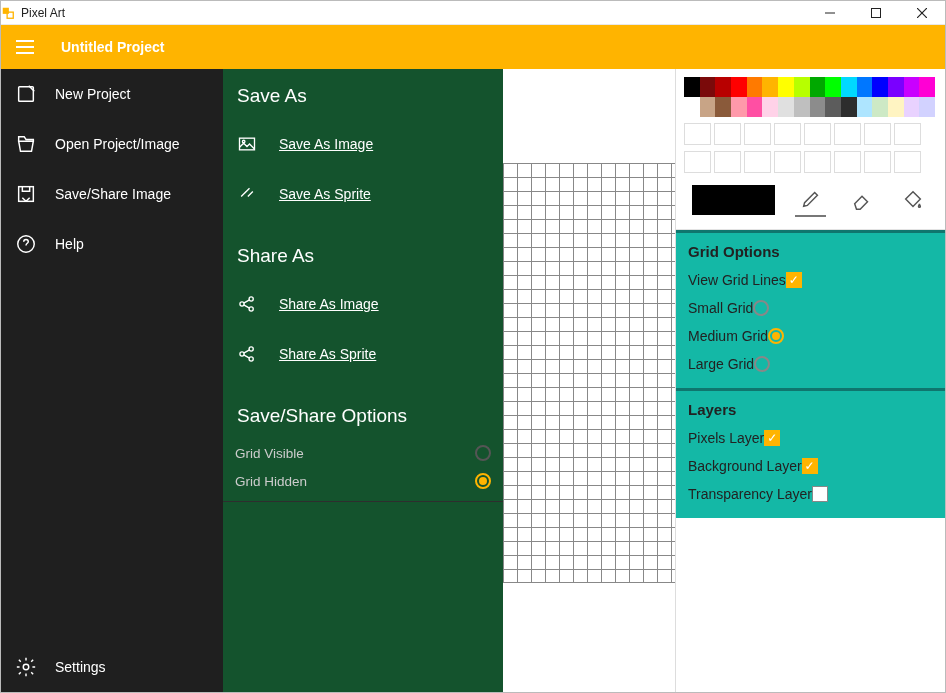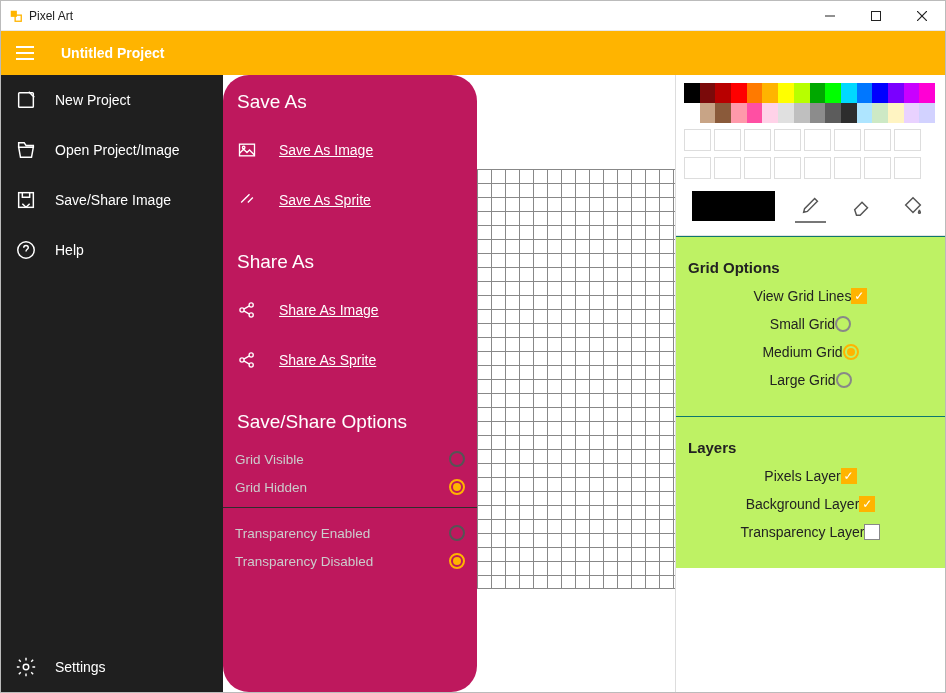--- a/index.html
+++ b/index.html
@@ -1,33 +1,33 @@
 <!DOCTYPE html>
 <html><head>
 <meta charset="utf-8">
 <style>
   * { box-sizing: border-box; }
   html,body { margin:0; padding:0; font-family:"Segoe UI",Arial,sans-serif; background:#f0f0f0; }
   .window { width:946px; height:693px; background:#fff; display:flex; flex-direction:column; border:1px solid #bbb; }
-  .titlebar { height:30px; display:flex; align-items:center; background:#fff; font-size:12px; color:#222; padding-left:8px; border-bottom:1px solid #e8e8e8;}
+  .titlebar { height:24px; display:flex; align-items:center; background:#fff; font-size:12px; color:#222; padding-left:0; border-bottom:1px solid #e8e8e8;}
   .titlebar .tico { width:14px; height:14px; margin-right:6px; display:flex; align-items:center; justify-content:center;}
   .titlebar .sp { flex:1; }
   .titlebar .wbtn { width:46px; height:30px; display:flex; align-items:center; justify-content:center; cursor:default; }
   .ribbon { height:44px; background:#ffb400; display:flex; align-items:center; color:#fff; }
   .hamb { width:48px; height:44px; display:flex; align-items:center; justify-content:center; cursor:pointer;}
   .hamb-ico,.hamb-ico::before,.hamb-ico::after{ content:""; display:block; width:18px; height:2px; background:#fff; position:relative;}
   .hamb-ico::before{ position:absolute; top:-6px;}
   .hamb-ico::after{ position:absolute; top:6px;}
   .ptitle { font-weight:700; font-size:14px; margin-left:12px; }
   .body { flex:1; display:flex; overflow:hidden; position:relative;}
   .sidebar { width:222px; background:#1f1f1f; color:#fff; display:flex; flex-direction:column; }
   .s-item { height:50px; display:flex; align-items:center; gap:18px; padding-left:14px; font-size:14px; cursor:pointer;}
   .s-item svg { width:22px; height:22px; stroke:#fff; fill:none; stroke-width:1.6;}
   .s-spacer{flex:1;}
-  .subpanel { width:254px; background:#be185d; color:#ddd; overflow-y:auto;border-radius:26px;}
+  .subpanel { width:280px; background:#14532d; color:#ddd; overflow-y:auto;}
   .sub-head { font-size:19px; color:#fff; padding:16px 14px 12px; }
   .sub-item { display:flex; align-items:center; gap:22px; height:50px; padding-left:14px; cursor:pointer; font-size:14px; color:#fff;text-decoration:underline;}
   .sub-item svg { width:20px; height:20px; stroke:#fff; fill:none; stroke-width:1.6;}
   .sub-div { height:10px; }
   .opt-row { display:flex; align-items:center; justify-content:space-between; padding:6px 12px; font-size:13.5px; color:#ccc; cursor:pointer;}
   .opt-row .radio{ width:16px; height:16px; border-radius:50%; border:2px solid #555; display:flex; align-items:center; justify-content:center;}
   .opt-row .radio.sel{ border-color:#ffb400;}
   .opt-row .radio.sel::after{content:""; width:8px; height:8px; border-radius:50%; background:#ffb400;}
   .opt-sec-gap{height:12px; border-top:1px solid #2e2e2e; margin-top:6px; padding-top:6px;}
   .canvas { flex:1; background:#fff; position:relative; overflow:hidden;}
@@ -38,23 +38,23 @@
   .palette { padding:8px 8px 0; border-bottom:1px solid #e3e3e3;}
   .prow { display:flex; }
   .sw { width:15.7px; height:20px;}
   .crow { display:flex; gap:3px; margin-top:6px; flex-wrap:wrap;}
   .cw { width:27px; height:22px; background:#fff; border:1px solid #ddd;}
   .toolrow{ display:flex; align-items:center; gap:20px; padding:10px 8px 12px;}
   .curcol{ width:90px; height:30px; background:#000;}
   .tbtn{ width:34px; height:34px; display:flex; align-items:center; justify-content:center; cursor:pointer;}
   .tbtn.active{ border-bottom:2px solid #777;}
   .tbtn svg{width:22px;height:22px; stroke:#555; fill:none; stroke-width:1.6;}
-  .section{ background:#bef264; padding:22px 12px; border-top:1px solid #0f766e;}
+  .section{ background:#14b8a6; padding:10px 12px; border-top:3px solid #0f766e;}
   .section h4{ margin:0 0 6px; font-size:15px; font-weight:700; color:#222;}
-  .orow{ display:flex; align-items:center; justify-content:center; padding:6px 0; cursor:pointer;}
+  .orow{ display:flex; align-items:center; justify-content:flex-start; padding:6px 0; cursor:pointer;}
   .chk{ width:16px; height:16px; border:1.5px solid #888; background:#fff; display:flex; align-items:center; justify-content:center; font-size:12px; color:#fff;}
   .chk.on{ background:#ffb400; border-color:#ffb400;}
   .rdo{ width:16px; height:16px; border:2px solid #888; border-radius:50%; display:flex; align-items:center; justify-content:center;}
   .rdo.on{ border-color:#ffb400;}
   .rdo.on::after{ content:""; width:8px; height:8px; border-radius:50%; background:#ffb400;}
 </style>
 </head>
 <body>
 
 <div class="window">
@@ -174,30 +174,20 @@
           <div class="opt-row">
             <span>Grid Visible</span>
             <span class="radio"></span>
           </div>
           <div class="opt-row">
             <span>Grid Hidden</span>
             <span class="radio sel"></span>
           </div>
         </div>
       <div class="opt-sec-gap"></div>
-      <div id="opt-trans">
-          <div class="opt-row">
-            <span>Transparency Enabled</span>
-            <span class="radio"></span>
-          </div>
-          <div class="opt-row">
-            <span>Transparency Disabled</span>
-            <span class="radio sel"></span>
-          </div>
-        </div>
     </div>
 
     <div class="canvas">
       <div class="grid"></div>
     </div>
 
     <div class="rpanel">
       <div class="palette">
         <div class="prow" id="prow1">
             <div class="sw" style="background: rgb(0, 0, 0);"></div>

